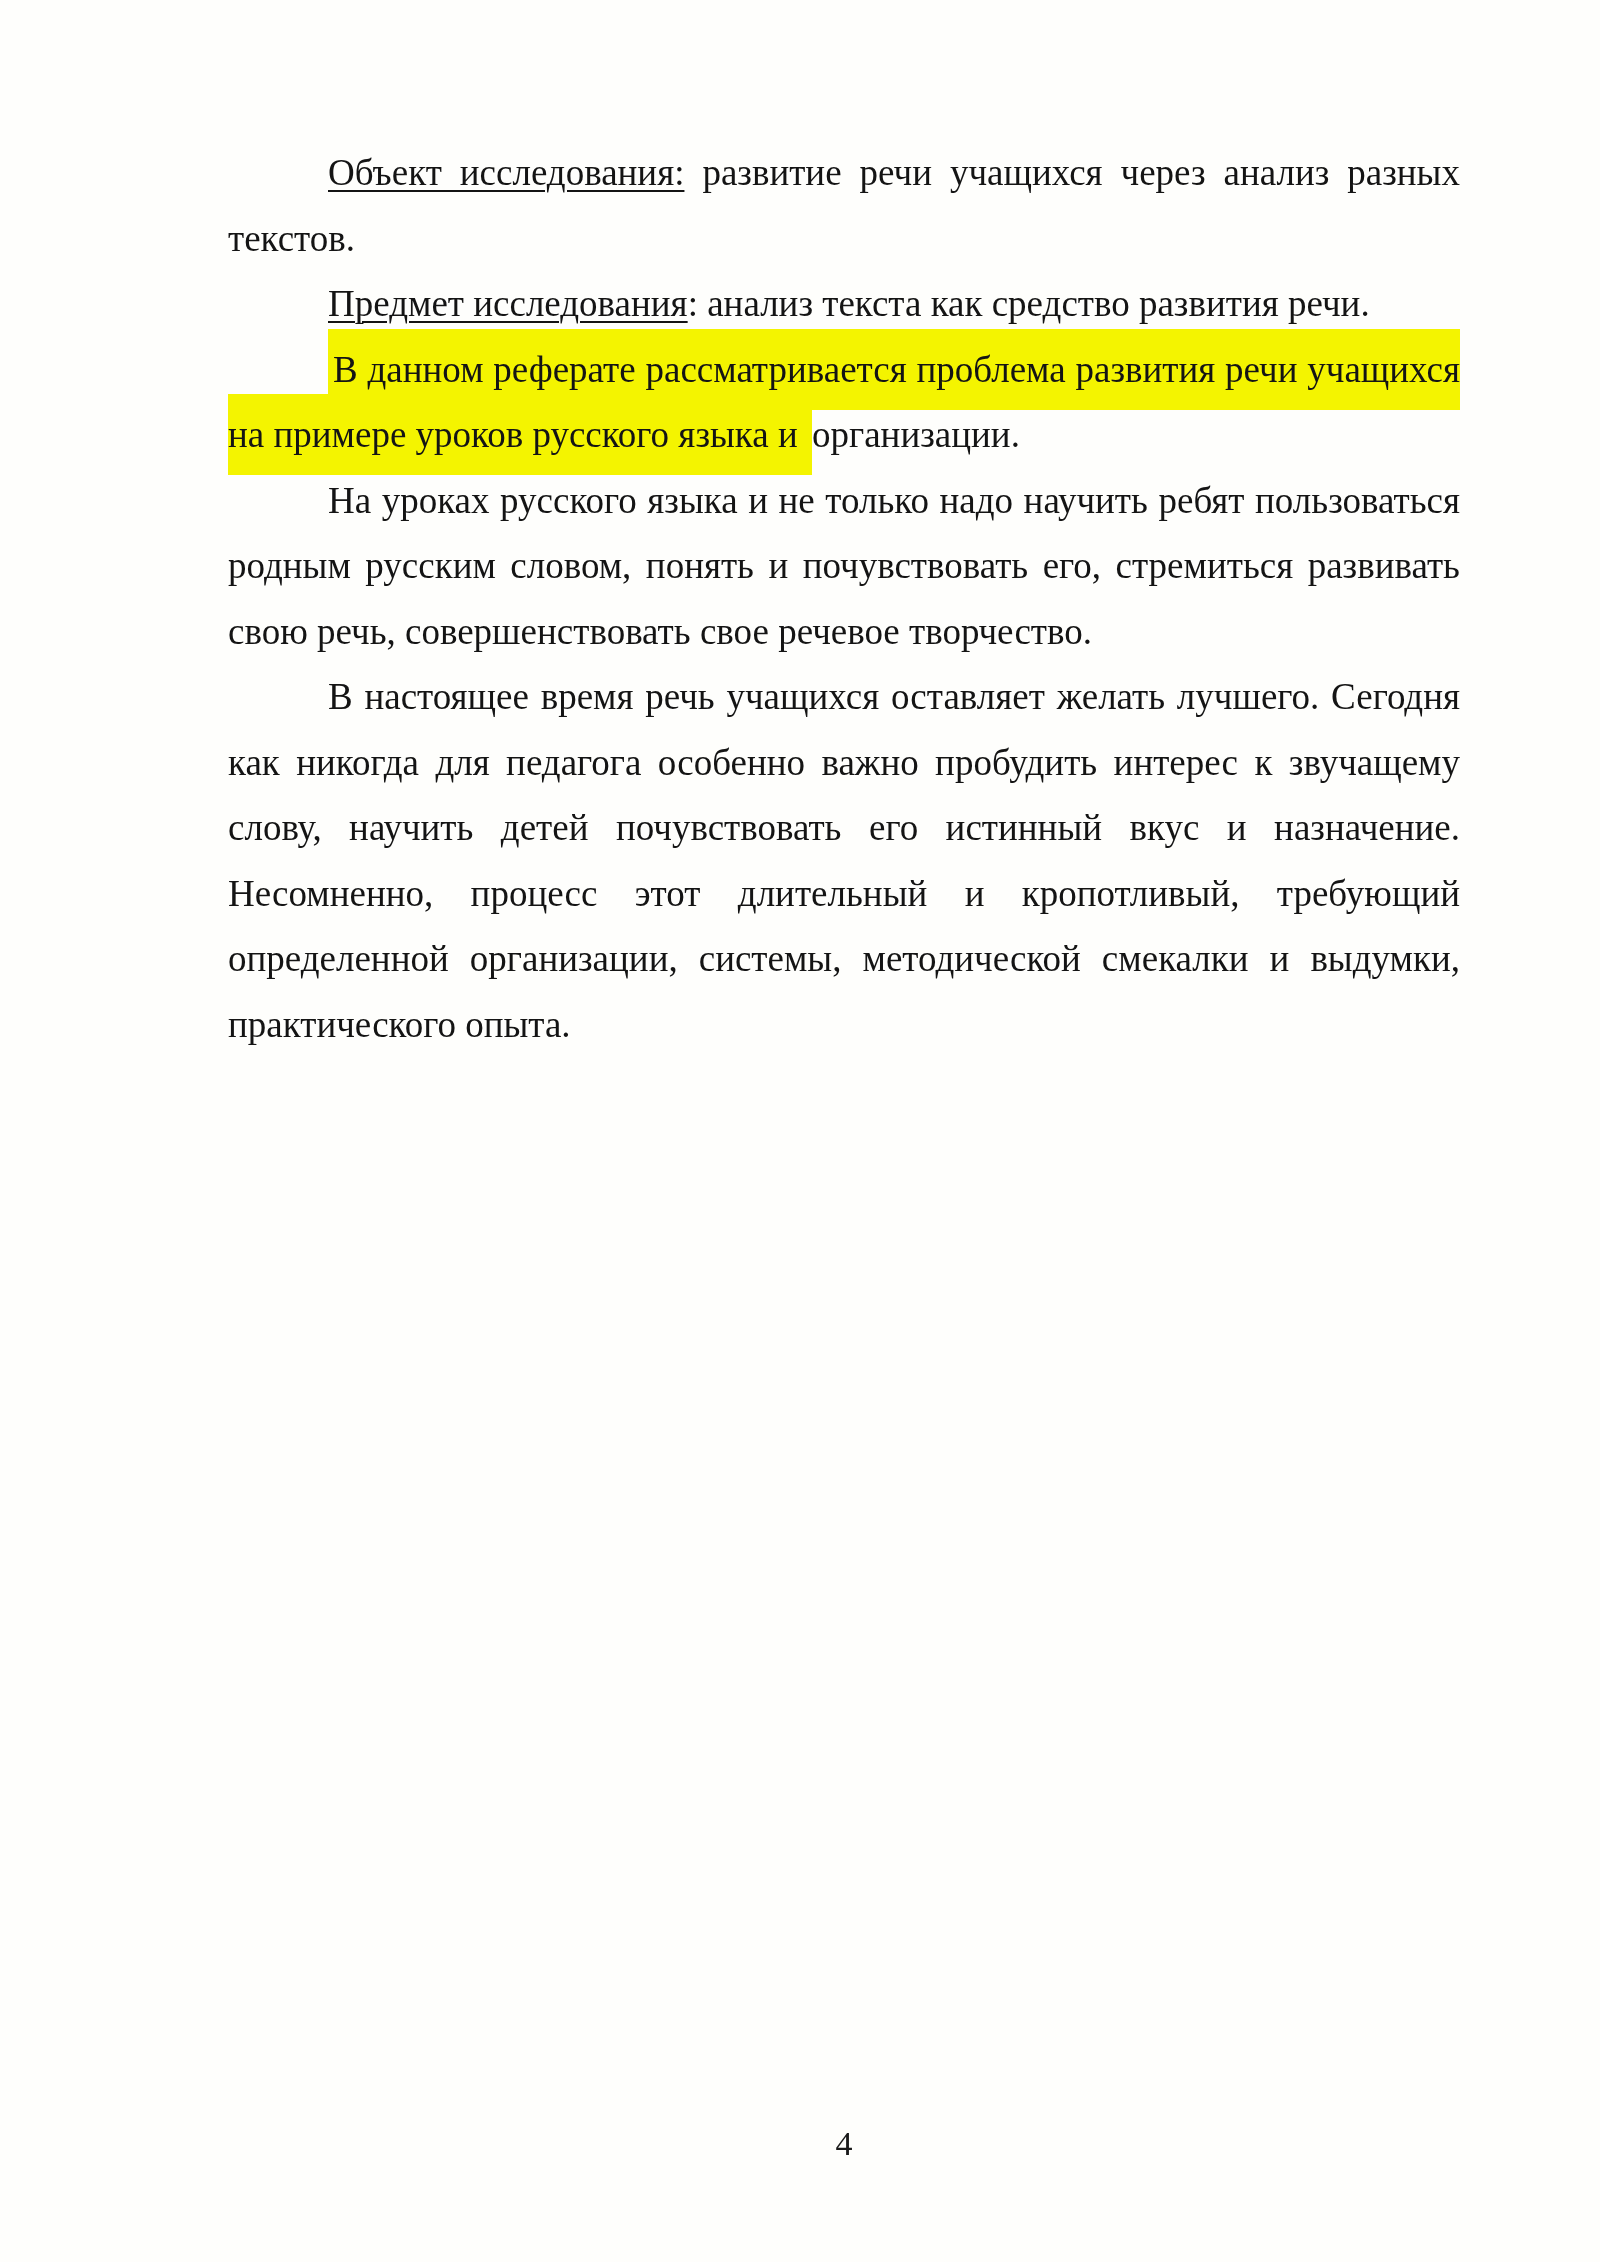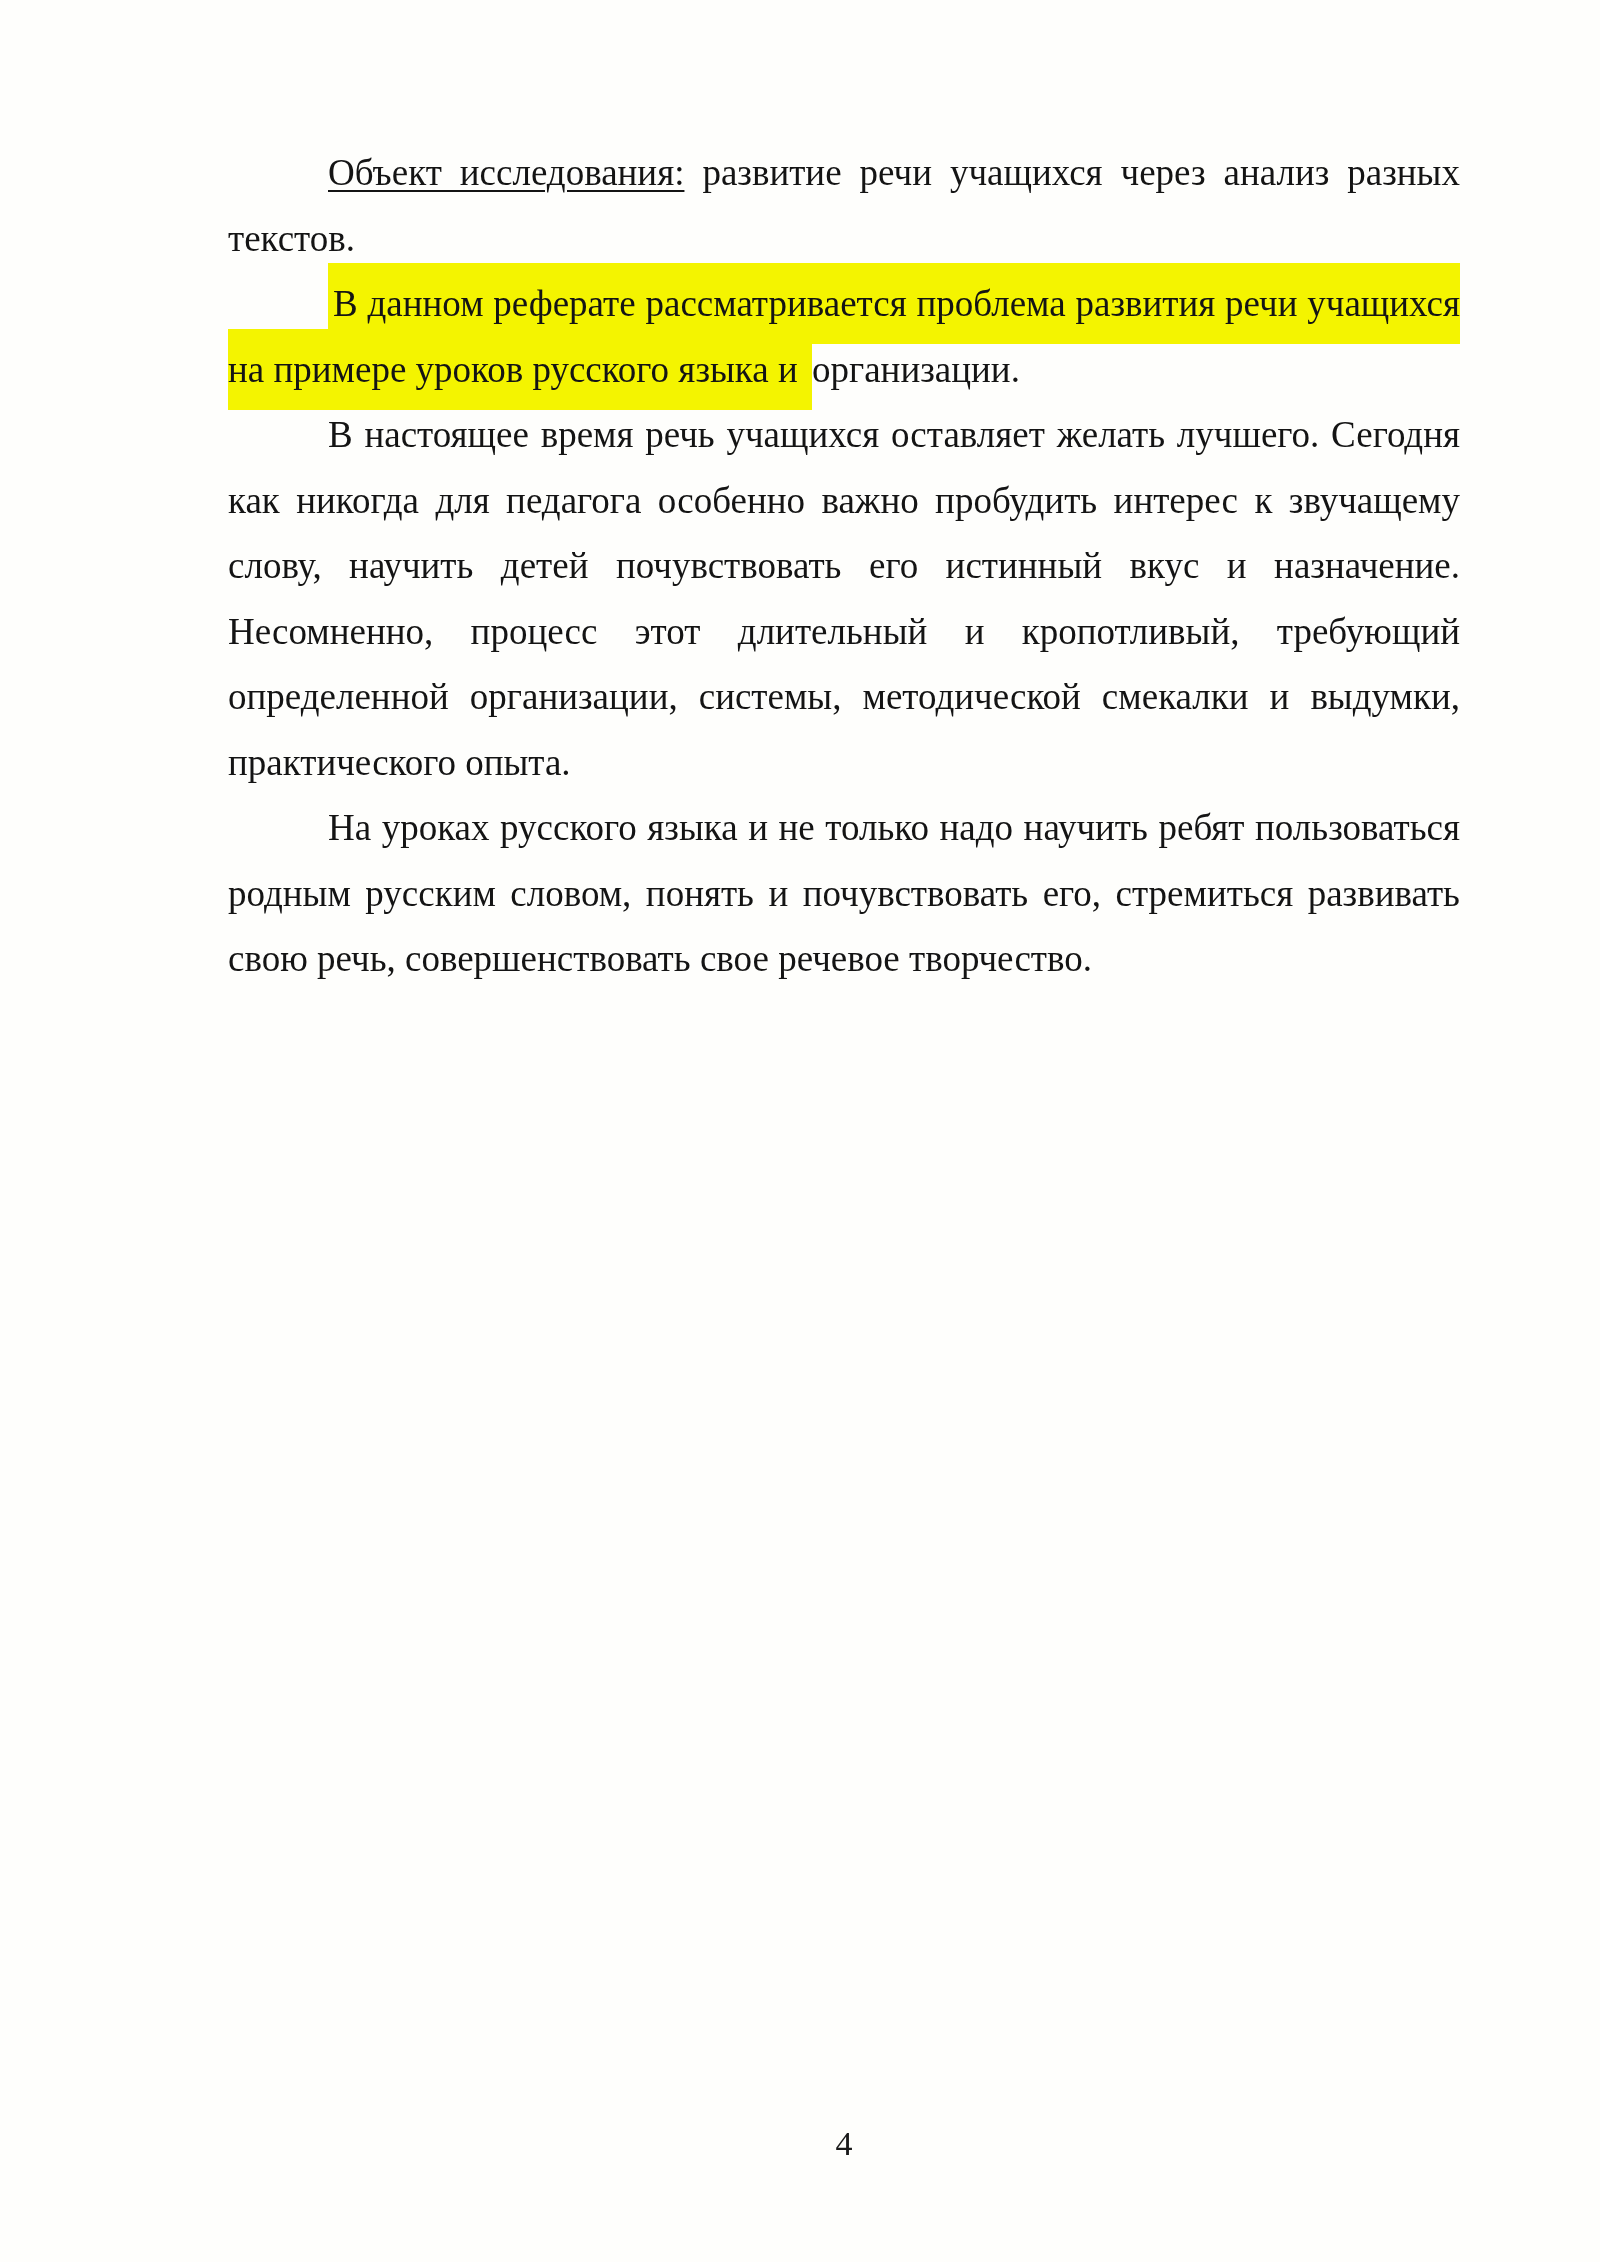--- a/index.html
+++ b/index.html
@@ -51,20 +51,21 @@
     line-height: 40px;
     color: #1a1a1a;
   }
 </style>
 </head>
 <body>
 
 <div class="page">
   <main class="text-block" id="doc-body">
       <p><span class="u">Объект исследования:</span><span> развитие речи учащихся через анализ разных текстов.</span></p>
+      <p><span class="u">Предмет исследования</span><span>: анализ текста как средство развития речи.</span></p>
       <p><mark>В данном реферате рассматривается проблема развития речи учащихся на примере уроков русского языка и </mark><span>организации.</span></p>
+      <p><span>На уроках русского языка и не только надо научить ребят пользоваться родным русским словом, понять и почувствовать его, стремиться развивать свою речь, совершенствовать свое речевое творчество.</span></p>
       <p><span>В настоящее время речь учащихся оставляет желать лучшего. Сегодня как никогда для педагога особенно важно пробудить интерес к звучащему слову, научить детей почувствовать его истинный вкус и назначение. Несомненно, процесс этот длительный и кропотливый, требующий определенной организации, системы, методической смекалки и выдумки, практического опыта.</span></p>
-      <p><span>На уроках русского языка и не только надо научить ребят пользоваться родным русским словом, понять и почувствовать его, стремиться развивать свою речь, совершенствовать свое речевое творчество.</span></p>
     </main>
   <footer class="page-footer">
     <span>4</span>
   </footer>
 </div>
 
 </body></html>

